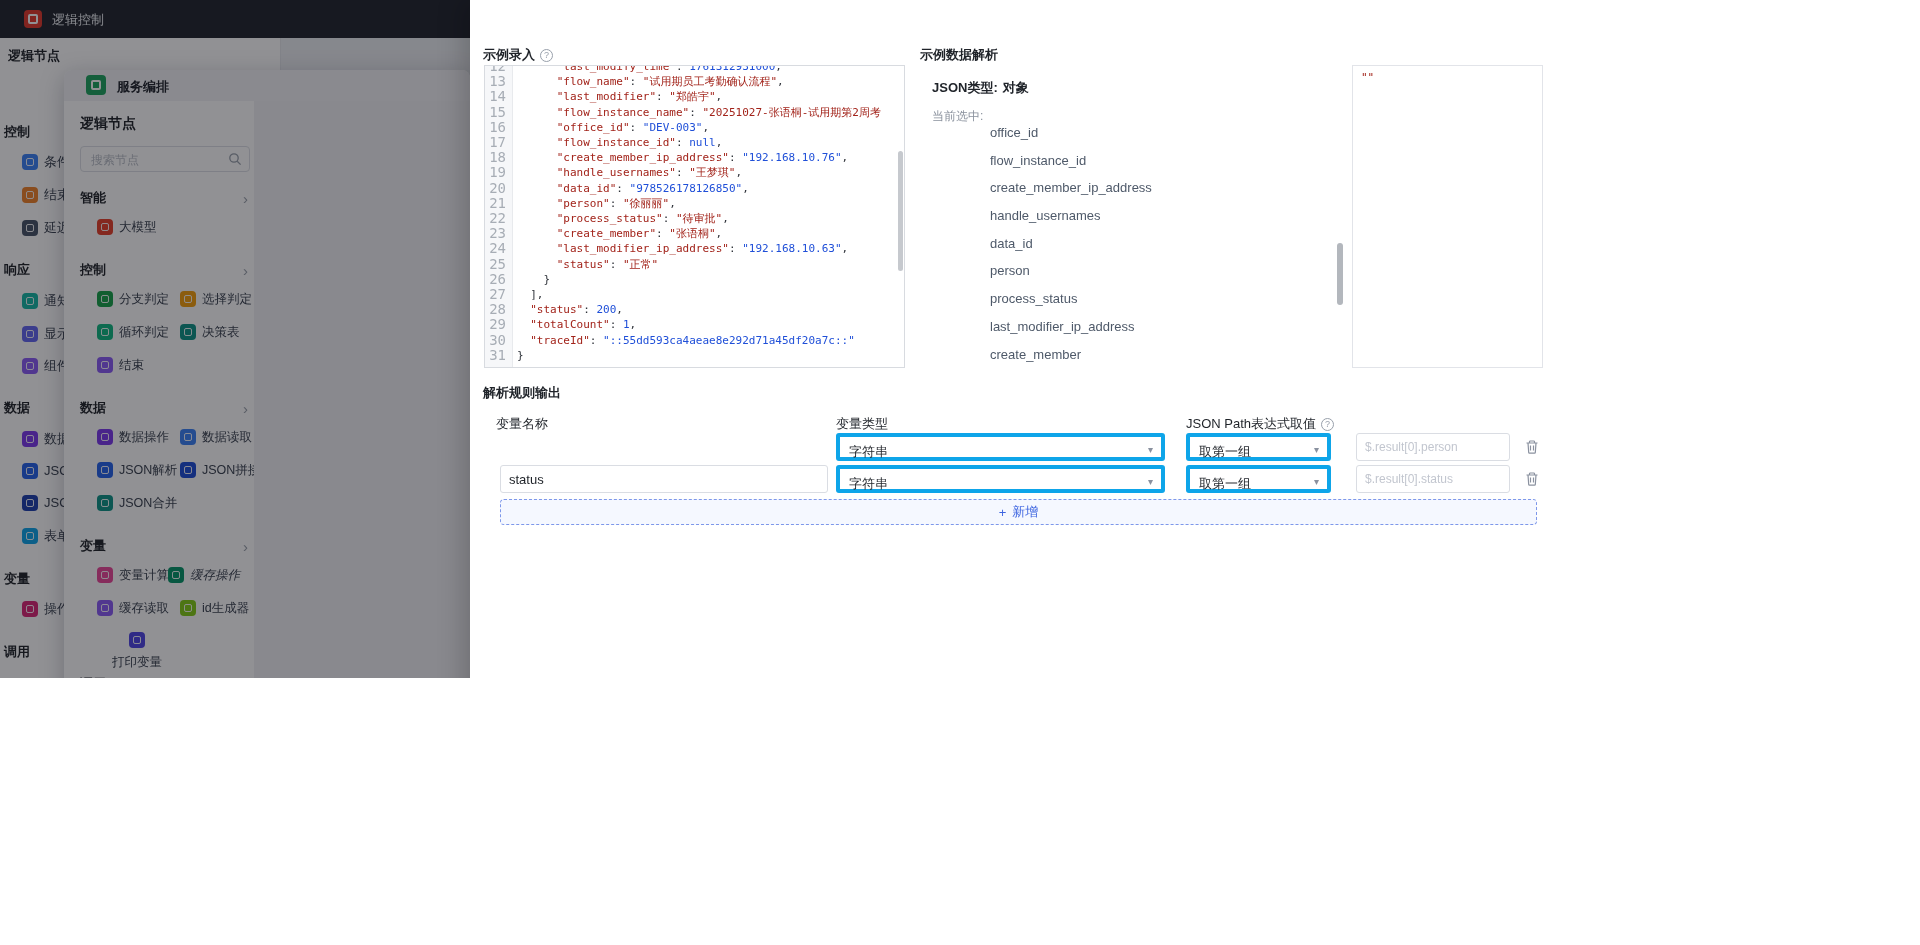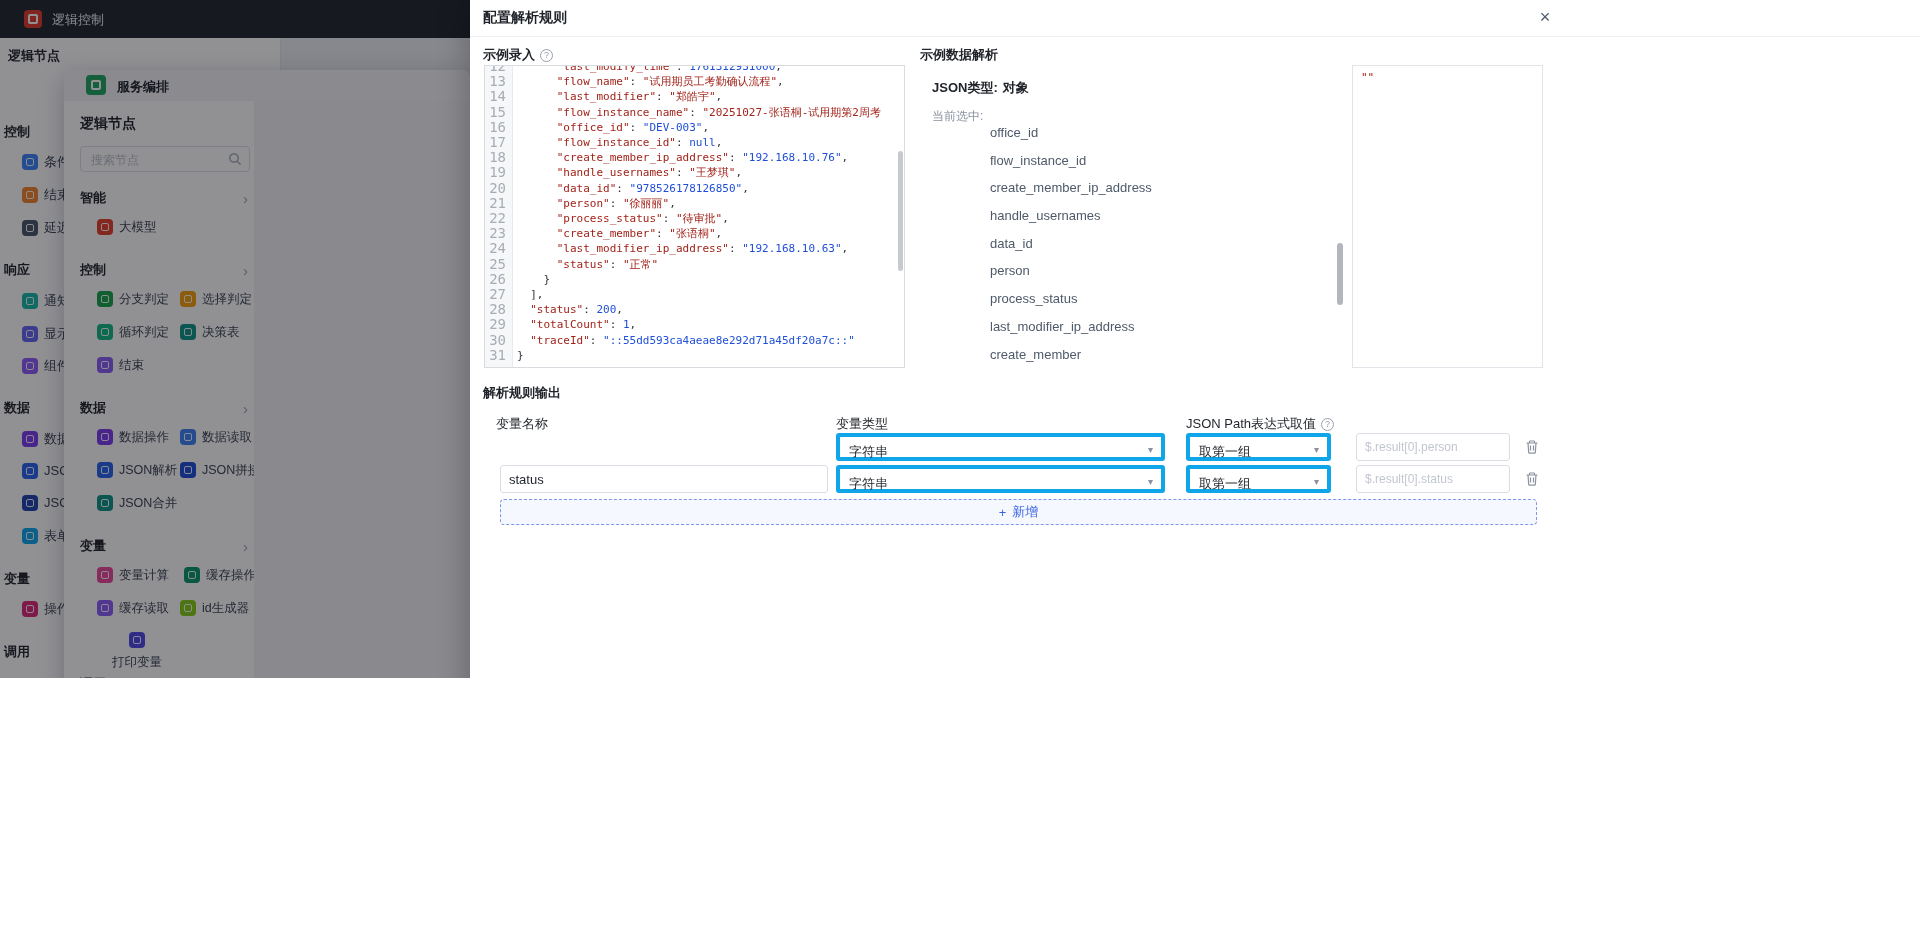--- a/index.html
+++ b/index.html
@@ -240,21 +240,21 @@
               <span class="pal-lb">JSON合并</span>
             </div>
             <div class="pal-sec" style="top: 436px;">
               <span>变量</span>
               <span class="pal-chev">›</span>
             </div>
             <div class="pal-item" style="top: 465px; left: 33px;">
               <span class="node-ic" style="background: rgb(236, 72, 153);"></span>
               <span class="pal-lb">变量计算</span>
             </div>
-            <div class="pal-item" style="top: 465px; left: 120px;">
+            <div class="pal-item" style="top: 465px; left: 104px; font-style: italic;">
               <span class="node-ic" style="background: rgb(5, 150, 105);"></span>
               <span class="pal-lb">缓存操作</span>
             </div>
             <div class="pal-item" style="top: 498px; left: 33px;">
               <span class="node-ic" style="background: rgb(139, 92, 246);"></span>
               <span class="pal-lb">缓存读取</span>
             </div>
             <div class="pal-item" style="top: 498px; left: 116px;">
               <span class="node-ic" style="background: rgb(132, 204, 22);"></span>
               <span class="pal-lb">id生成器</span>
@@ -277,24 +277,20 @@
             </div>
           </div>
       </div>
       <div class="svc-canvas"></div>
     </div>
     <div class="float-badge"></div>
     <div class="dim"></div>
   </div>
 
   <div class="dialog">
-    <div class="dlg-header">
-      <div class="dlg-title">配置解析规则</div>
-      <div class="dlg-close">×</div>
-    </div>
 
     <div class="sec-label lbl-input">
       <span>示例录入</span>
       <span class="qicon">?</span>
     </div>
     <div class="sec-label lbl-parse">示例数据解析</div>
 
     <div class="code-box">
       <div class="gutter-bg"></div>
       <div class="code-inner">

